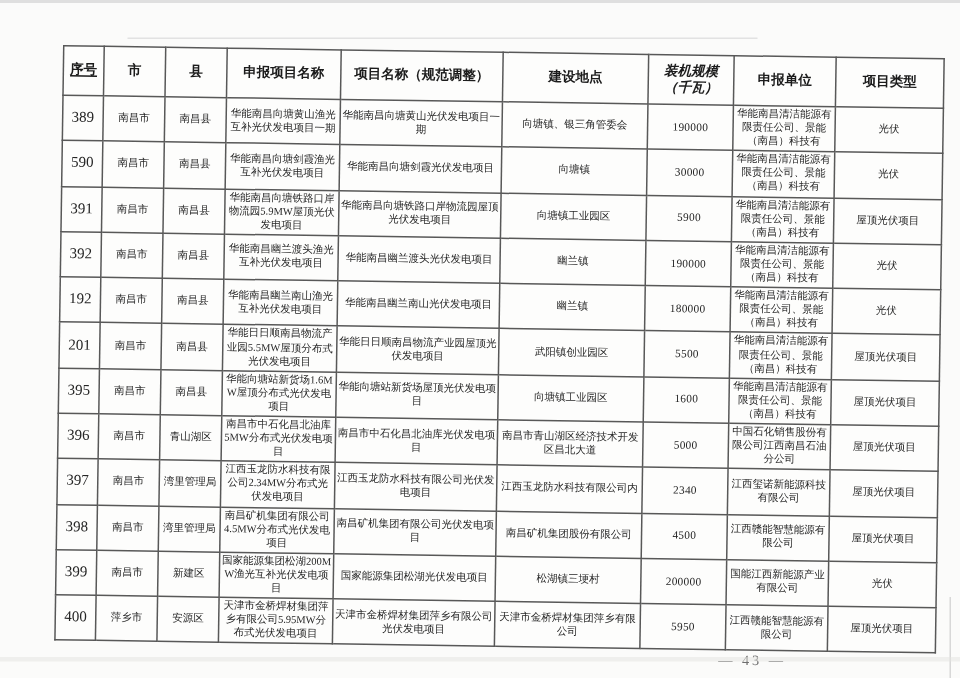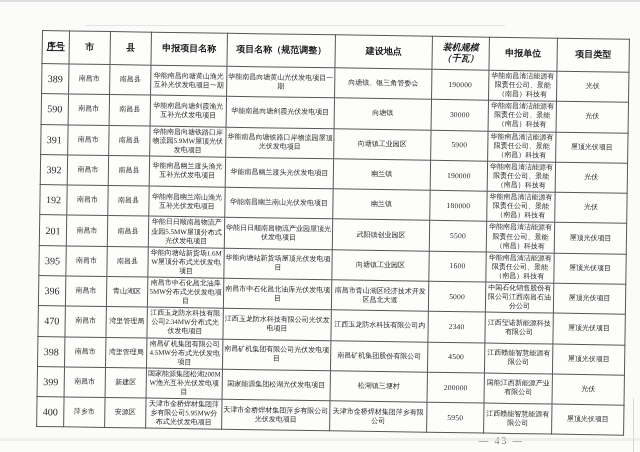--- a/index.html
+++ b/index.html
@@ -184,21 +184,21 @@
           <td>南昌市</td>
           <td>青山湖区</td>
           <td>南昌市中石化昌北油库5MW分布式光伏发电项目</td>
           <td>南昌市中石化昌北油库光伏发电项目</td>
           <td>南昌市青山湖区经济技术开发区昌北大道</td>
           <td>5000</td>
           <td>中国石化销售股份有限公司江西南昌石油分公司</td>
           <td>屋顶光伏项目</td>
         </tr>
         <tr>
-          <td>470</td>
+          <td>397</td>
           <td>南昌市</td>
           <td>湾里管理局</td>
           <td>江西玉龙防水科技有限公司2.34MW分布式光伏发电项目</td>
           <td>江西玉龙防水科技有限公司光伏发电项目</td>
           <td>江西玉龙防水科技有限公司内</td>
           <td>2340</td>
           <td>江西玺诺新能源科技有限公司</td>
           <td>屋顶光伏项目</td>
         </tr>
         <tr>

